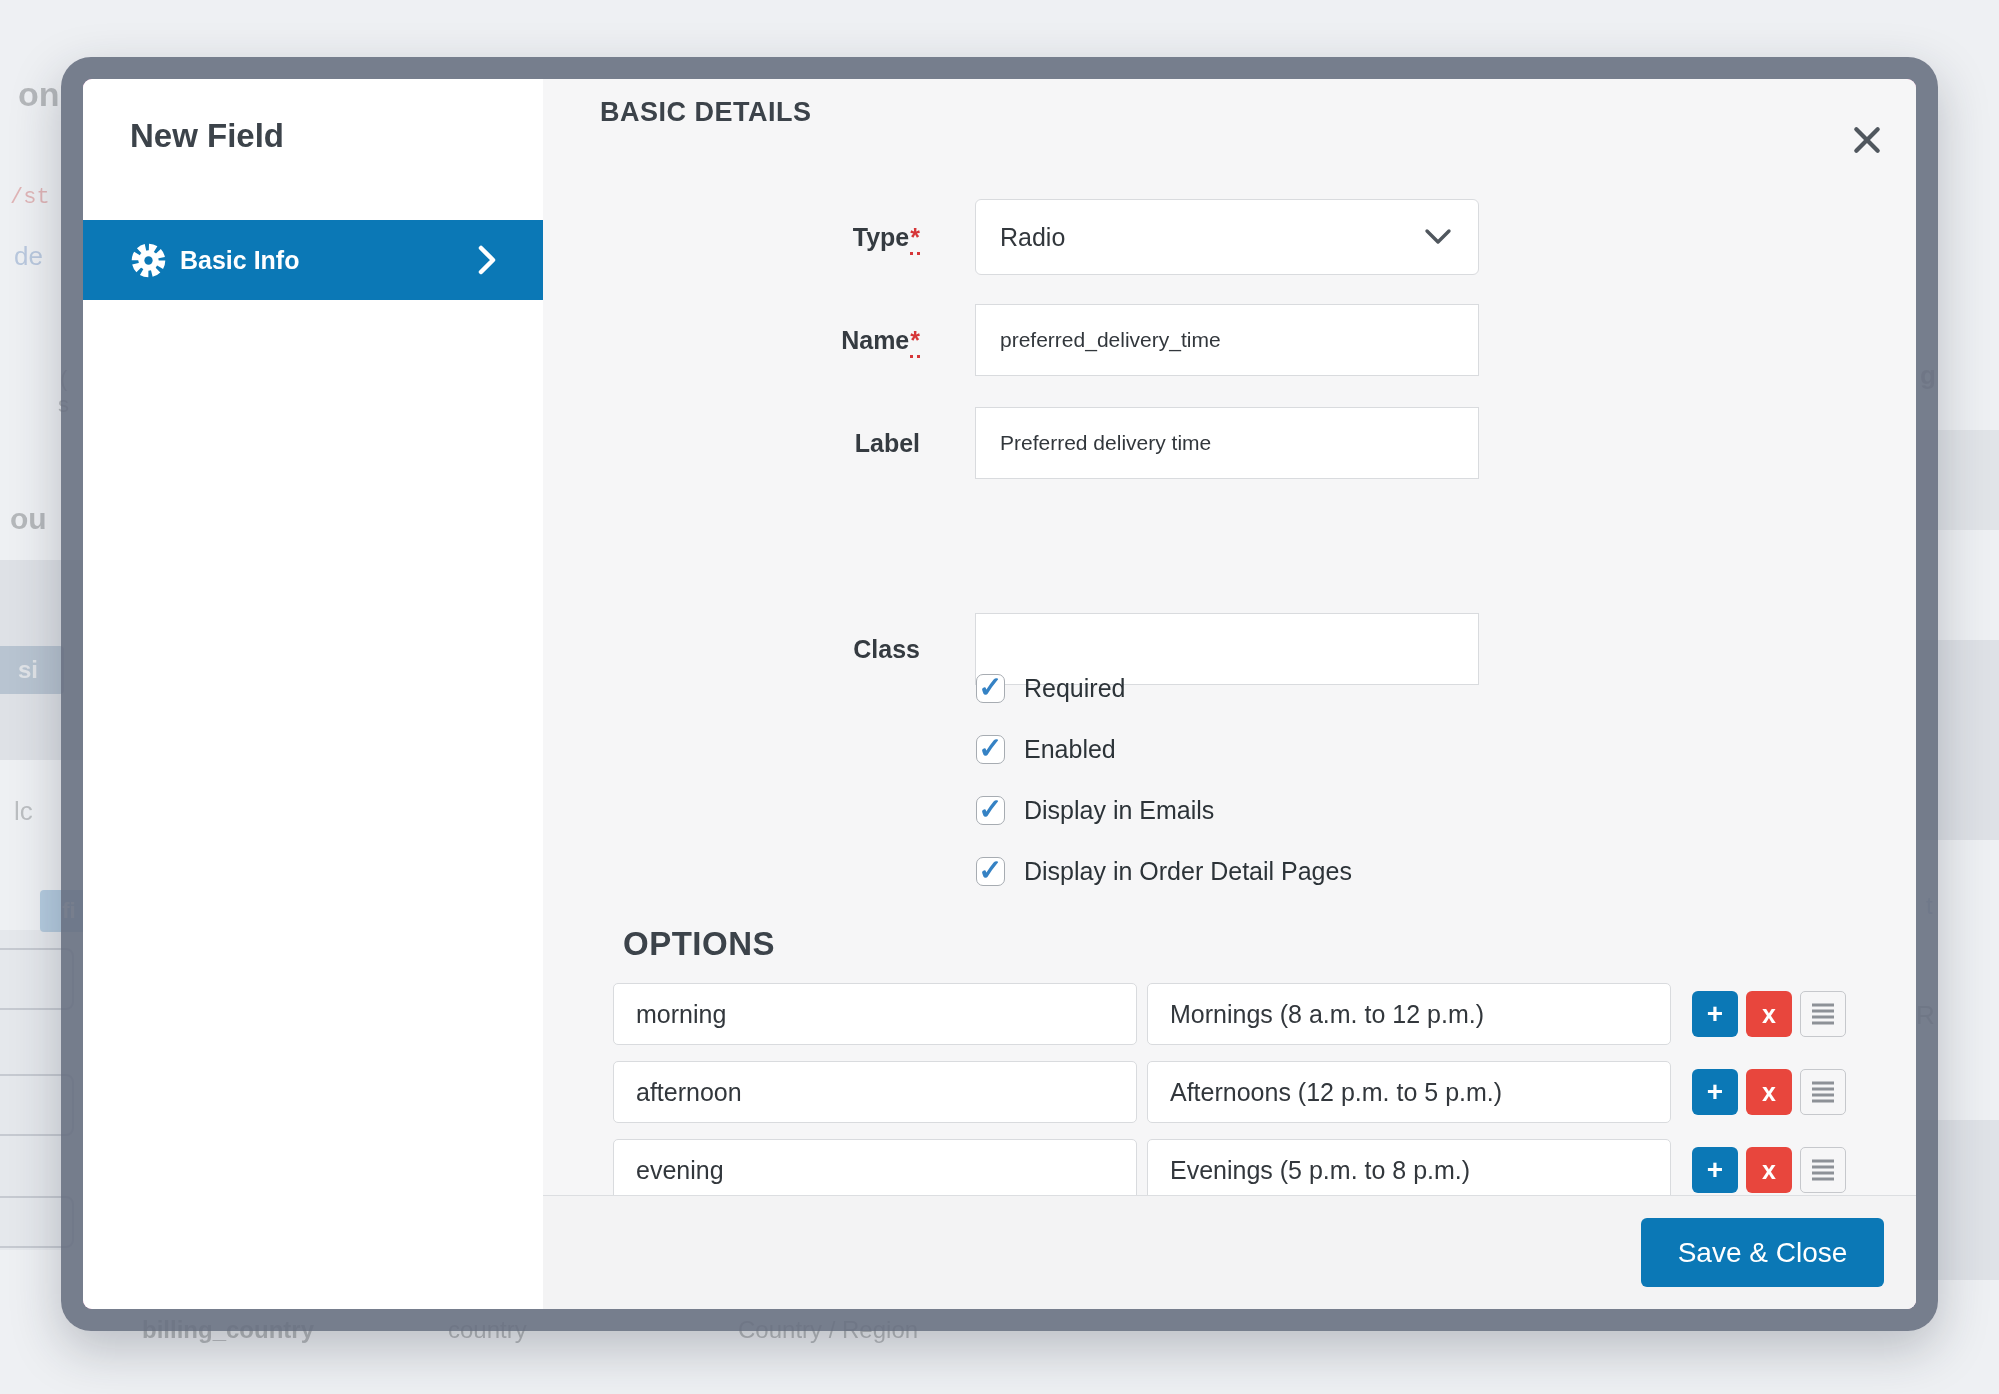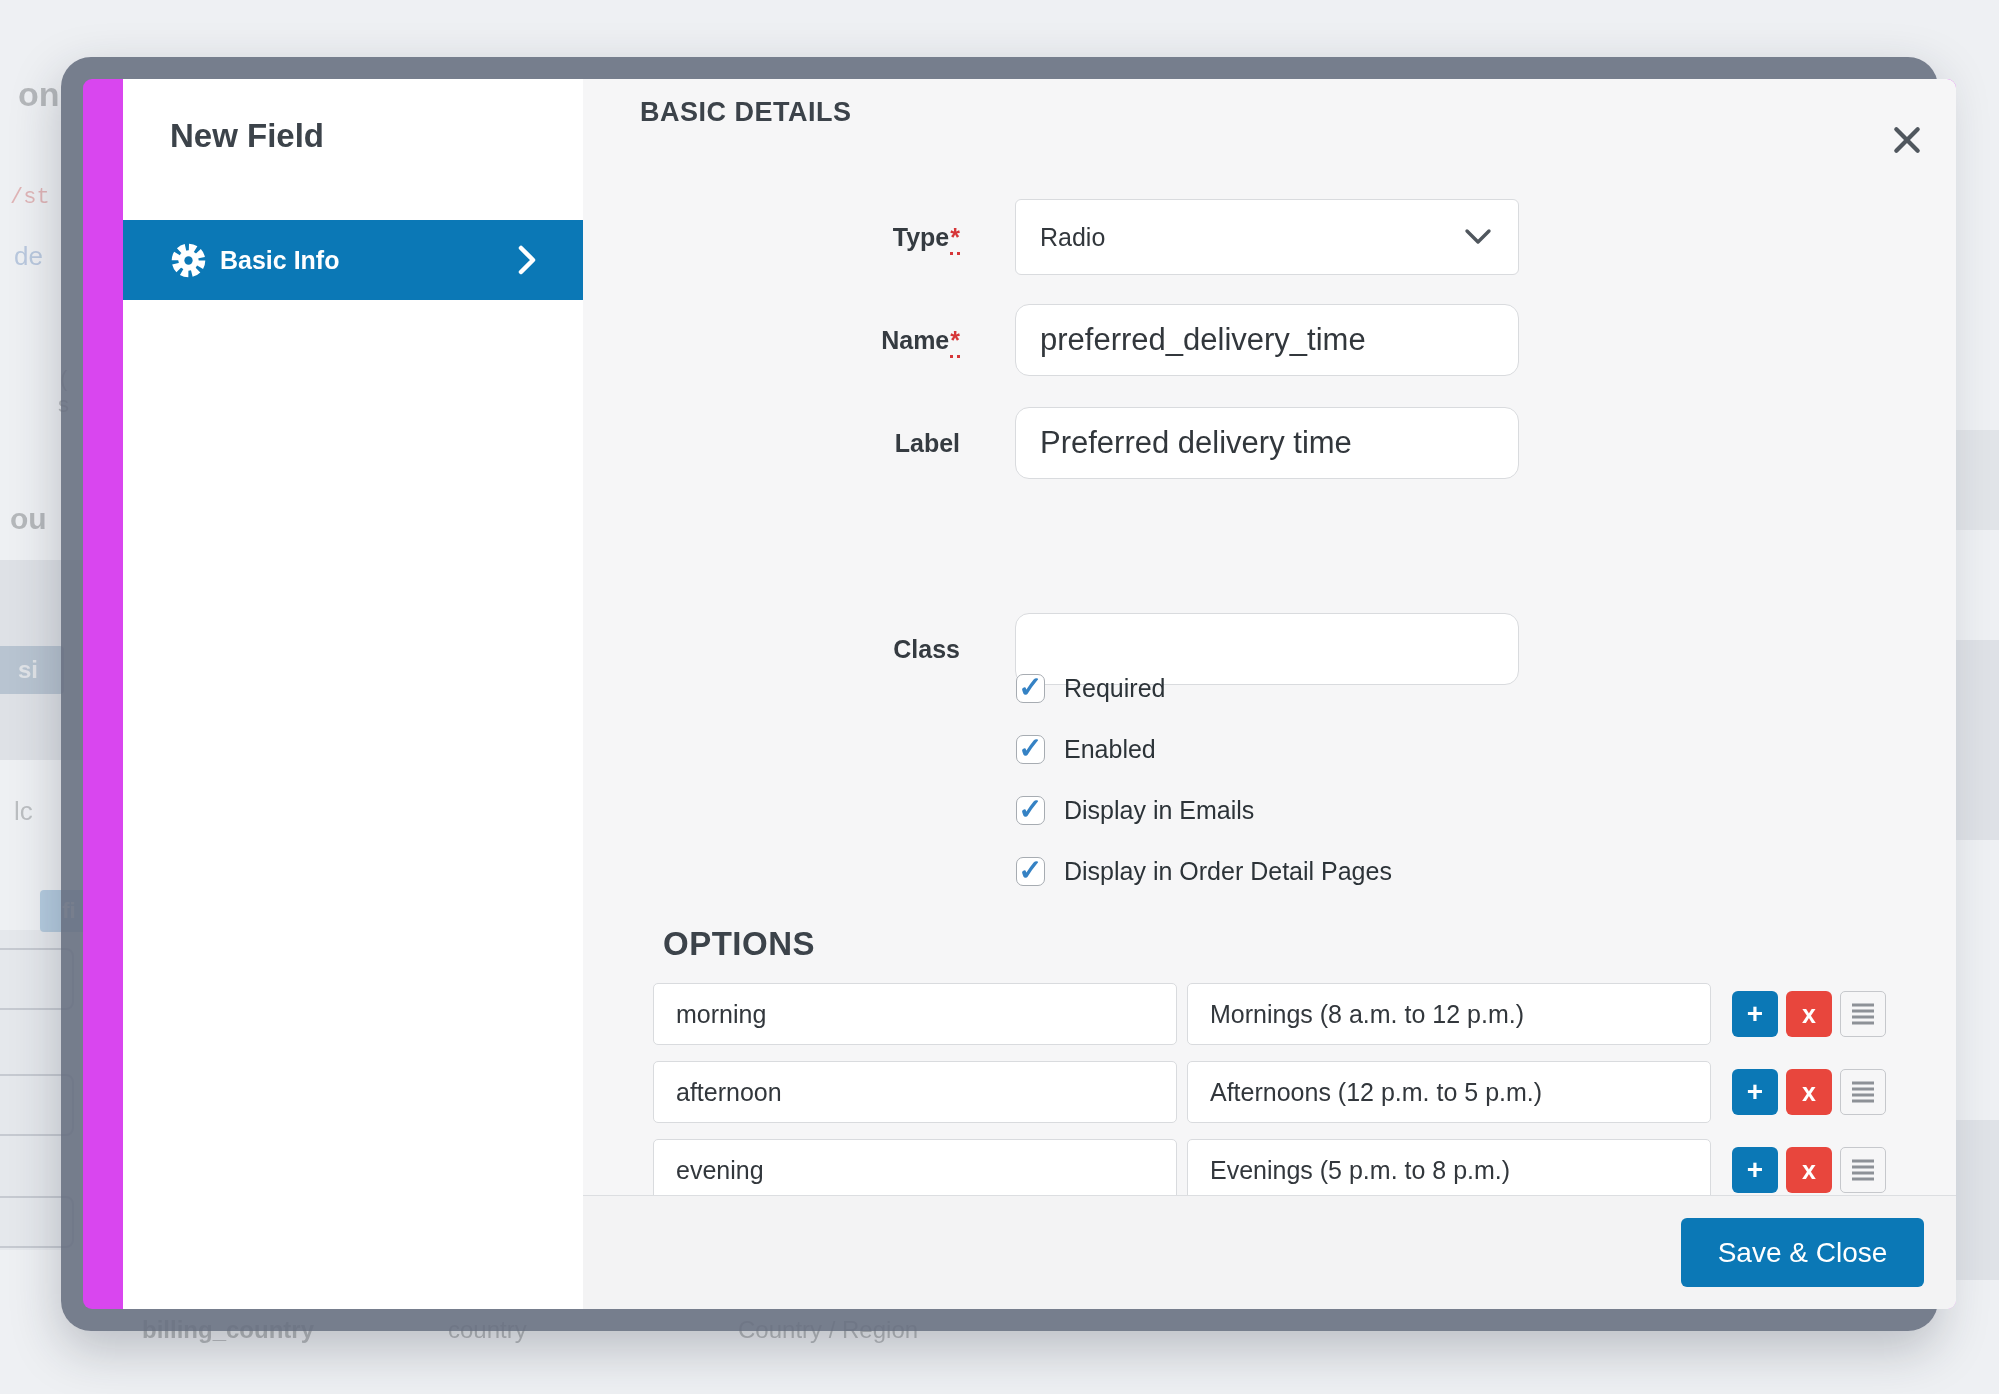--- a/index.html
+++ b/index.html
@@ -19,22 +19,22 @@
   .bg-outline{position:absolute;border:2px solid #687080;border-radius:8px;background:transparent;}
   .bg-band{position:absolute;}
   .dim-overlay{position:absolute;inset:0;background:rgba(238,240,243,0.72);}
   
   .modal-frame{
     position:absolute;left:61px;top:57px;width:1877px;height:1274px;
     background:rgba(101,109,126,0.88);border-radius:30px;padding:22px;box-sizing:border-box;
     box-shadow:0 18px 50px rgba(30,38,55,0.25);
   }
   .dialog{
-    width:100%;height:100%;background:#d946ef;border-radius:9px;overflow:hidden;
-    display:flex;flex-direction:row;padding-left:40px;
+    width:100%;height:100%;background:#f9a8d4;border-radius:9px;overflow:hidden;
+    display:flex;flex-direction:row;
   }
   
   .sidebar{width:460px;min-width:460px;background:#ffffff;position:relative;}
   .sidebar h1{
     position:absolute;left:47px;top:38px;margin:0;font-size:33px;font-weight:bold;color:#3c434a;
   }
   .side-item{
     position:absolute;left:0;top:141px;width:100%;height:80px;background:#0b78b6;
     display:flex;align-items:center;cursor:pointer;
   }
@@ -44,21 +44,21 @@
   
   .main{flex:1;background:#f6f6f7;position:relative;}
   .section-title{position:absolute;left:57px;top:18px;font-size:27px;font-weight:bold;
     letter-spacing:0.5px;color:#3c434a;}
   .close-btn{position:absolute;top:42px;right:30px;width:38px;height:38px;cursor:pointer;
     display:flex;align-items:center;justify-content:center;background:none;border:none;padding:0;}
   .frow{position:absolute;left:0;width:100%;display:flex;align-items:center;}
   .frow .flabel{width:377px;margin-right:55px;text-align:right;font-size:25px;font-weight:bold;color:#353b41;}
   .req-star{color:#d63638;border-bottom:3px dotted #d63638;padding-bottom:1px;margin-left:1px;}
   .tinput{width:504px;height:72px;box-sizing:border-box;background:#fff;border:1px solid #d9dbde;
-    border-radius:14px;font-size:31px;color:#32373c;padding:0 24px;font-family:"Liberation Sans",sans-serif;outline:none;}
+    border-radius:0;font-size:21px;color:#32373c;padding:0 24px;font-family:"Liberation Sans",sans-serif;outline:none;}
   .fselect{width:504px;height:76px;box-sizing:border-box;background:#fff;border:1px solid #d9dbde;
     border-radius:6px;display:flex;align-items:center;padding:0 24px;font-size:25px;color:#32373c;
     position:relative;cursor:pointer;}
   .fselect .sel-chev{position:absolute;right:26px;top:28px;width:28px;height:18px;}
   .cbrow{position:absolute;left:433px;display:flex;align-items:center;cursor:pointer;}
   .cbox{width:29px;height:29px;box-sizing:border-box;border:1.5px solid #a7acb2;border-radius:7px;
     background:#fff;display:flex;align-items:center;justify-content:center;}
   .cbox .tick{color:#3582c4;font-size:29px;font-weight:bold;line-height:1;margin-top:-3px;}
   .cblabel{margin-left:19px;font-size:25px;color:#2c3338;}
   .options-title{position:absolute;left:80px;top:846px;font-size:33px;font-weight:bold;

